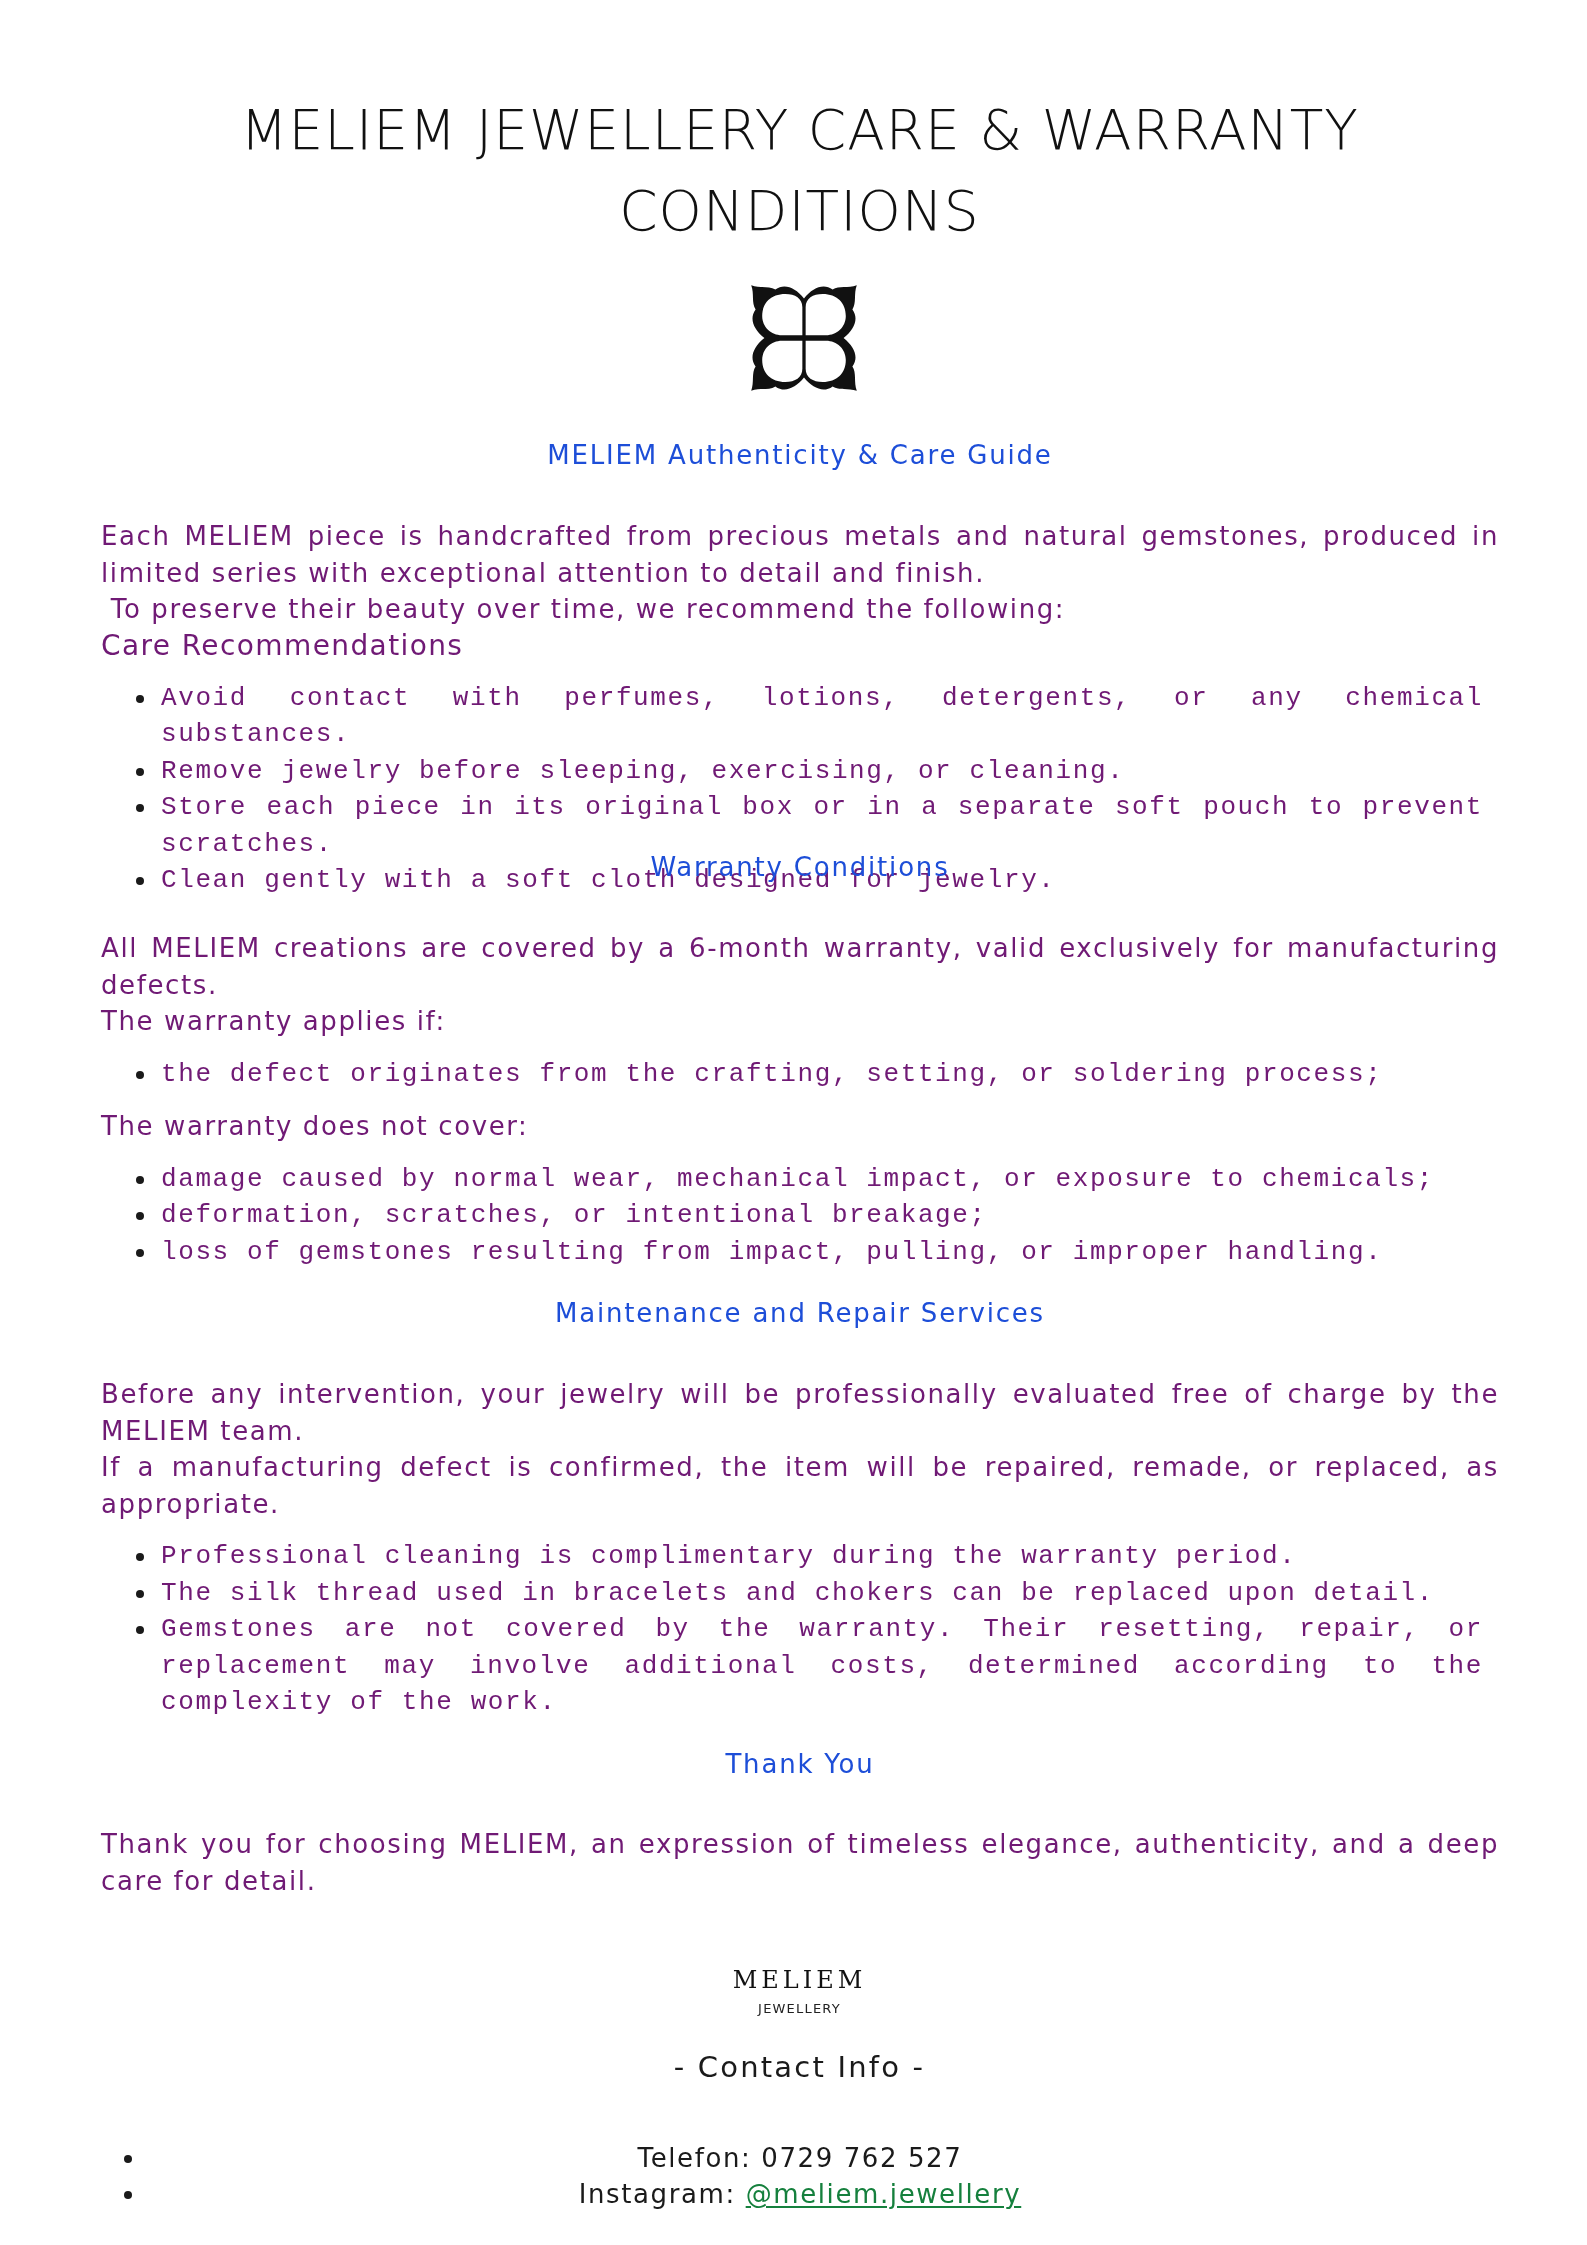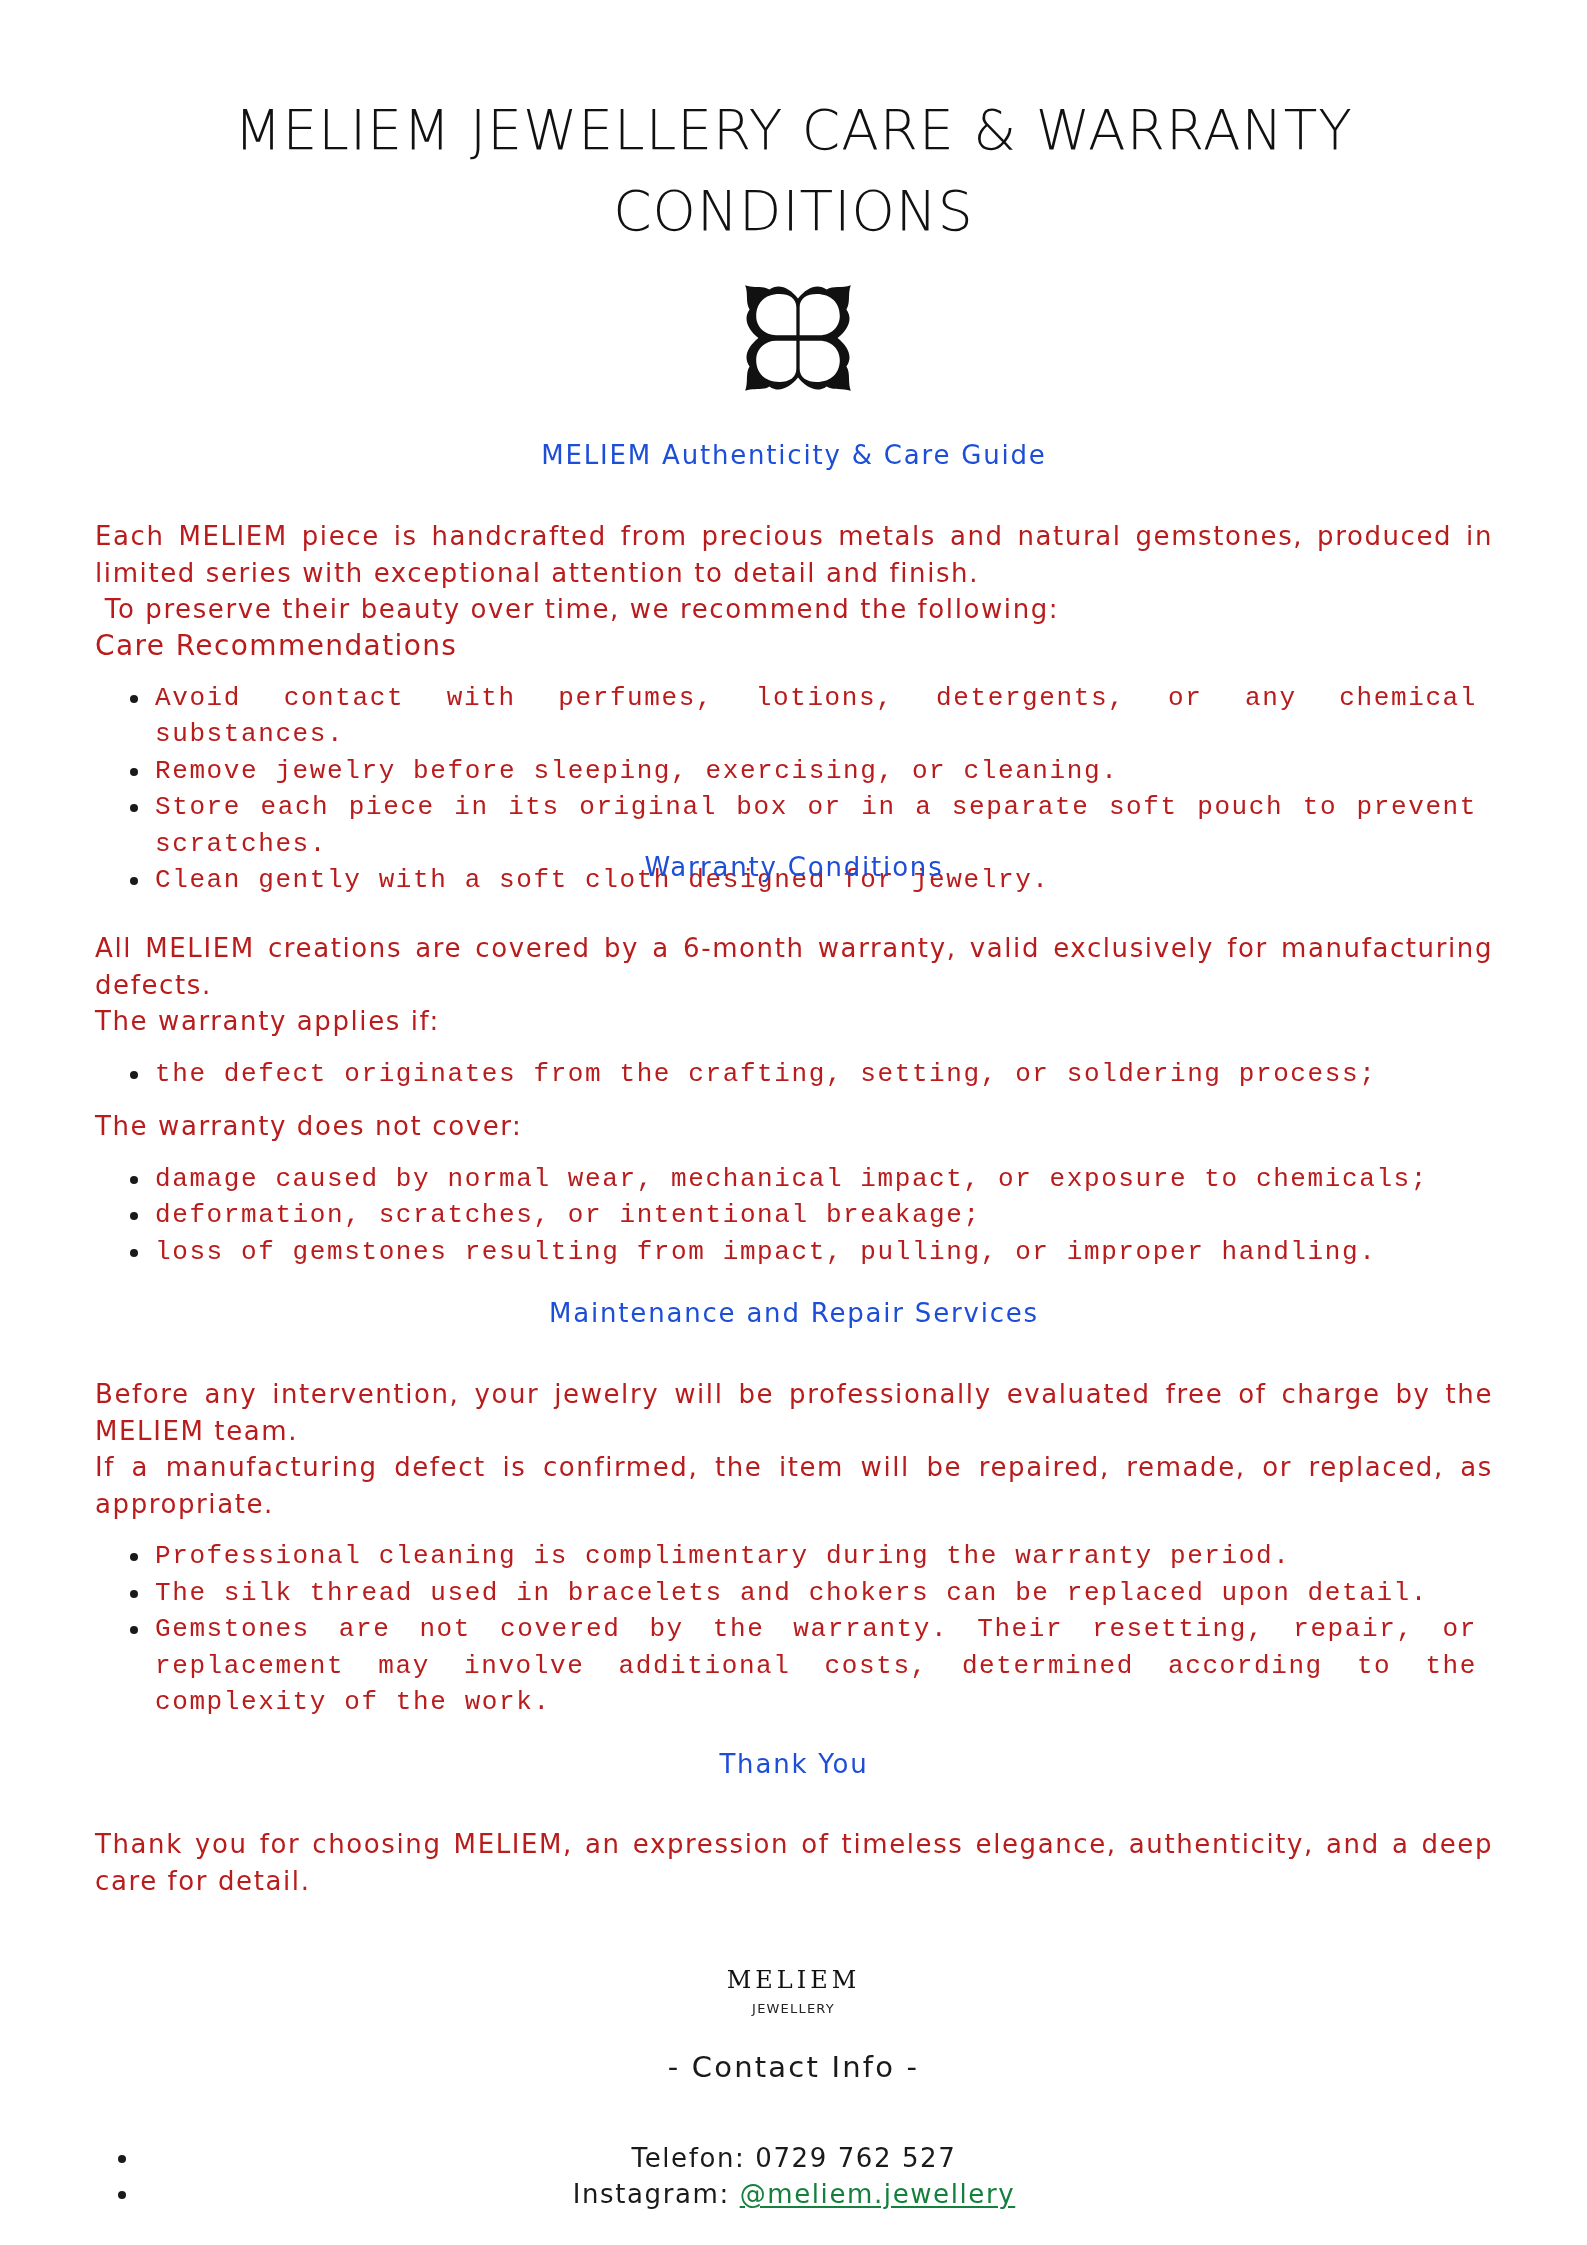--- a/index.html
+++ b/index.html
@@ -10,21 +10,21 @@
     body {
       width: 1587px;
       height: 2245px;
       position: relative;
       color: #1a1a1a;
       font-family: "DejaVu Sans", sans-serif;
       overflow: hidden;
     }
     .page {
       position: absolute;
-      left: 0; top: 0;
+      left: 6px; top: 0;
       width: 1408px;
       height: 2245px;
     }
     .title {
       position: absolute;
       left: 120px;
       top: 90px;
       width: 1347px;
       text-align: center;
       font-family: "DejaVu Sans", sans-serif;
@@ -55,21 +55,21 @@
       margin: 0;
       font-weight: normal;
     }
     .block {
       position: absolute;
       left: 95px;
       width: 1398px;
       font-size: 26px;
       line-height: 36.5px;
       letter-spacing: 1.6px;
-      color: #b91c1c;
+      color: #701a75;
     }
     .block p {
       margin: 0;
       text-align: justify;
       text-align-last: left;
     }
     .block p.sub {
       font-size: 28px;
       letter-spacing: 1.4px;
       line-height: 36px;

